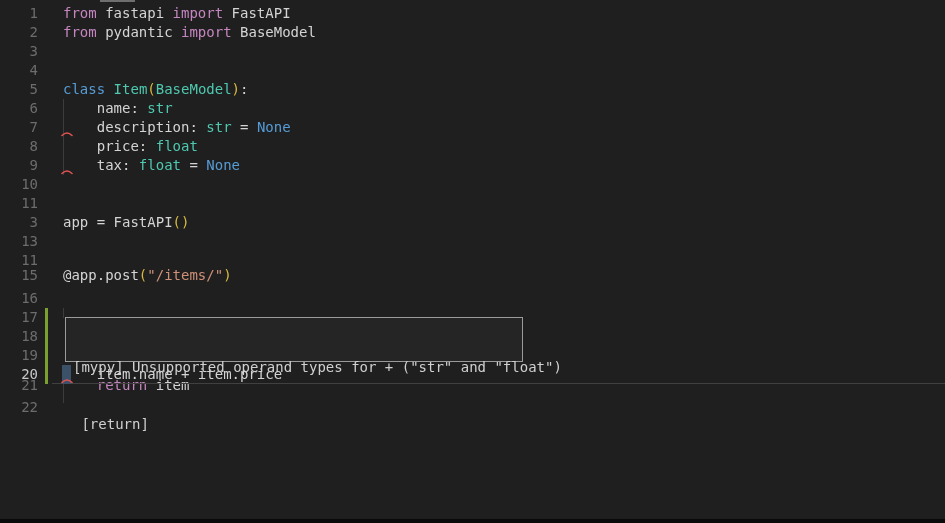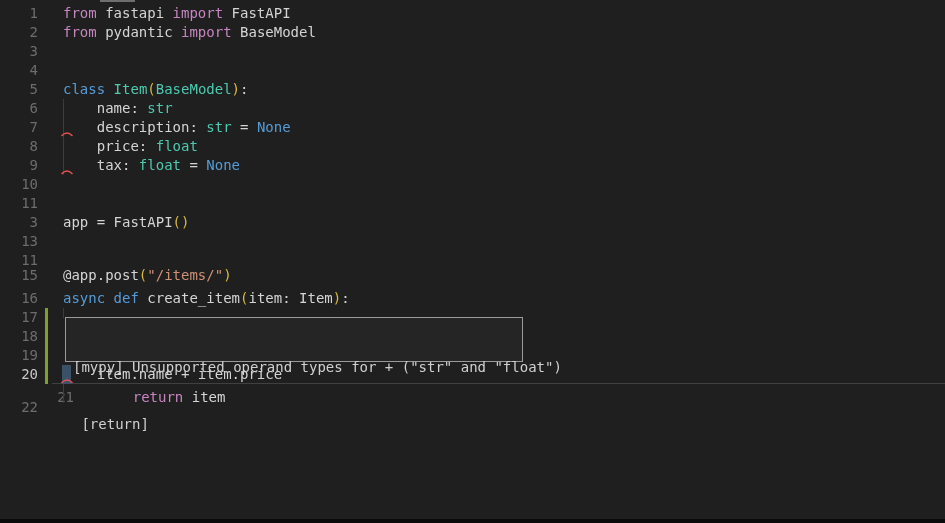--- a/index.html
+++ b/index.html
@@ -50,26 +50,26 @@
     <div class="row" style="top: 99px;"><span class="ln">6</span><span class="code"><span class="t-fg">    name: </span><span class="t-type">str</span></span></div>
     <div class="row" style="top: 118px;"><span class="ln">7</span><span class="code"><span class="t-fg">    description: </span><span class="t-type">str</span><span class="t-fg"> = </span><span class="t-kw">None</span></span></div>
     <div class="row" style="top: 137px;"><span class="ln">8</span><span class="code"><span class="t-fg">    price: </span><span class="t-type">float</span></span></div>
     <div class="row" style="top: 156px;"><span class="ln">9</span><span class="code"><span class="t-fg">    tax: </span><span class="t-type">float</span><span class="t-fg"> = </span><span class="t-kw">None</span></span></div>
     <div class="row" style="top: 175px;"><span class="ln">10</span><span class="code"></span></div>
     <div class="row" style="top: 194px;"><span class="ln">11</span><span class="code"></span></div>
     <div class="row" style="top: 213px;"><span class="ln">3</span><span class="code"><span class="t-fg">app = FastAPI</span><span class="t-paren">()</span></span></div>
     <div class="row" style="top: 232px;"><span class="ln">13</span><span class="code"></span></div>
     <div class="row" style="top: 251px;"><span class="ln">11</span><span class="code"></span></div>
     <div class="row" style="top: 266px; padding-left: 29px;"><span class="ln">15</span><span class="code"><span class="t-fg">@app.post</span><span class="t-paren">(</span><span class="t-str">"/items/"</span><span class="t-paren">)</span></span></div>
-    <div class="row" style="top: 289px;"><span class="ln">16</span><span class="code"><span class="t-kw">async def </span><span class="t-fg">create_item</span><span class="t-paren">(</span><span class="t-fg">item: Item</span><span class="t-paren">)</span><span class="t-fg">:</span></span></div>
+    <div class="row" style="top: 289px;"><span class="ln">16</span></div>
     <div class="row" style="top: 308px;"><span class="ln">17</span><span class="code"></span></div>
     <div class="row" style="top: 327px;"><span class="ln">18</span><span class="code"></span></div>
     <div class="row" style="top: 346px;"><span class="ln">19</span><span class="code"></span></div>
     <div class="row active" style="top: 365px;"><span class="ln">20</span><span class="code"><span class="t-fg">    item.name + item.price</span></span></div>
-    <div class="row" style="top: 388px; margin-left: 36px;"><span class="ln">21</span><span class="code"><span class="t-fg">    </span><span class="t-kw2">return</span><span class="t-fg"> item</span></span></div>
+    <div class="row" style="top: 376px;"><span class="ln">21</span><span class="code"><span class="t-fg">    </span><span class="t-kw2">return</span><span class="t-fg"> item</span></span></div>
     <div class="row" style="top: 398px; padding-left: 40px;"><span class="ln">22</span><span class="code"></span></div>
     <div class="git-bar" style="top: 308px; height: 19px;"></div>
     <div class="git-bar" style="top: 327px; height: 19px;"></div>
     <div class="git-bar" style="top: 346px; height: 19px;"></div>
     <div class="git-bar" style="top: 365px; height: 19px;"></div>
     <div class="indent-guide" style="top: 99px; height: 76px;"></div>
     <div class="indent-guide" style="top: 308px; height: 10px;"></div>
     <div class="indent-guide" style="top: 384px; height: 19px;"></div>
     <div class="active-line-border" style="top: 383px;"></div>
     <div class="cursor" style="left: 62px; top: 365px;"></div>

